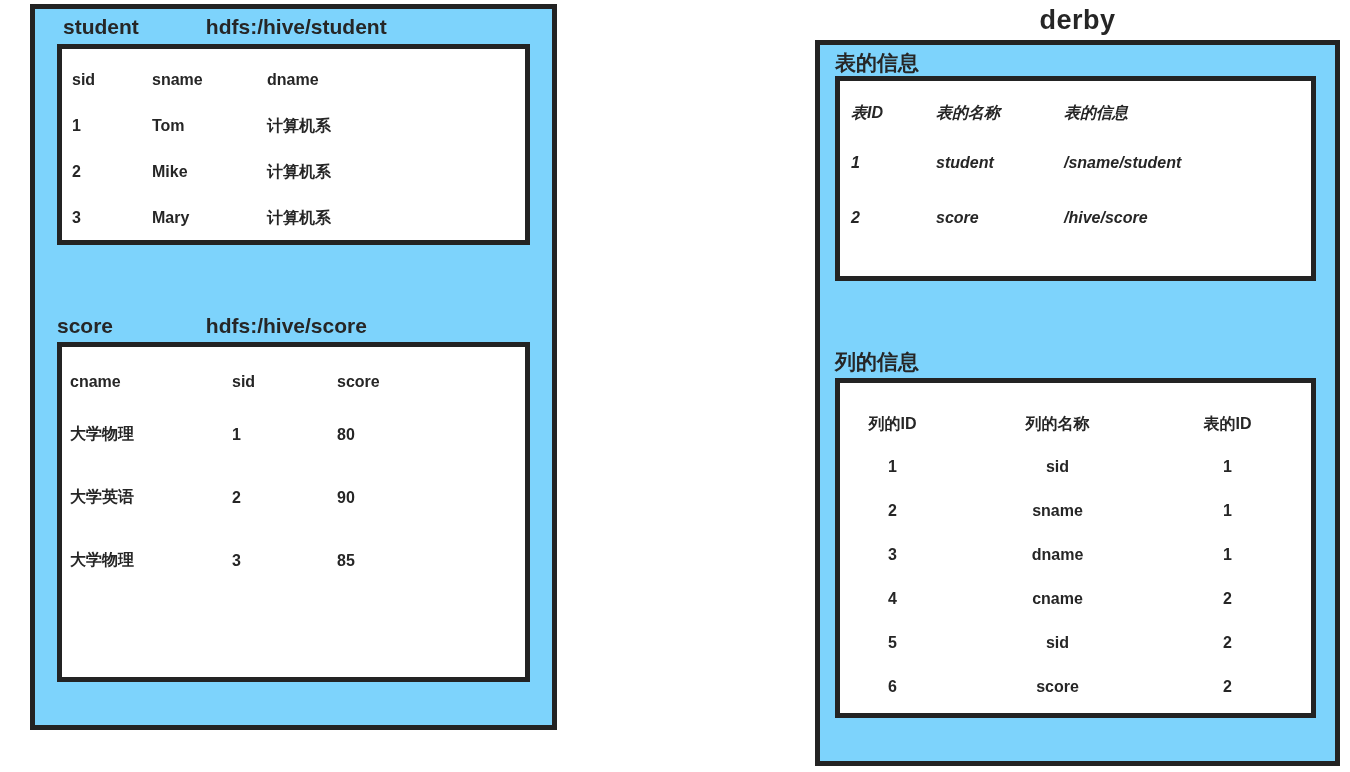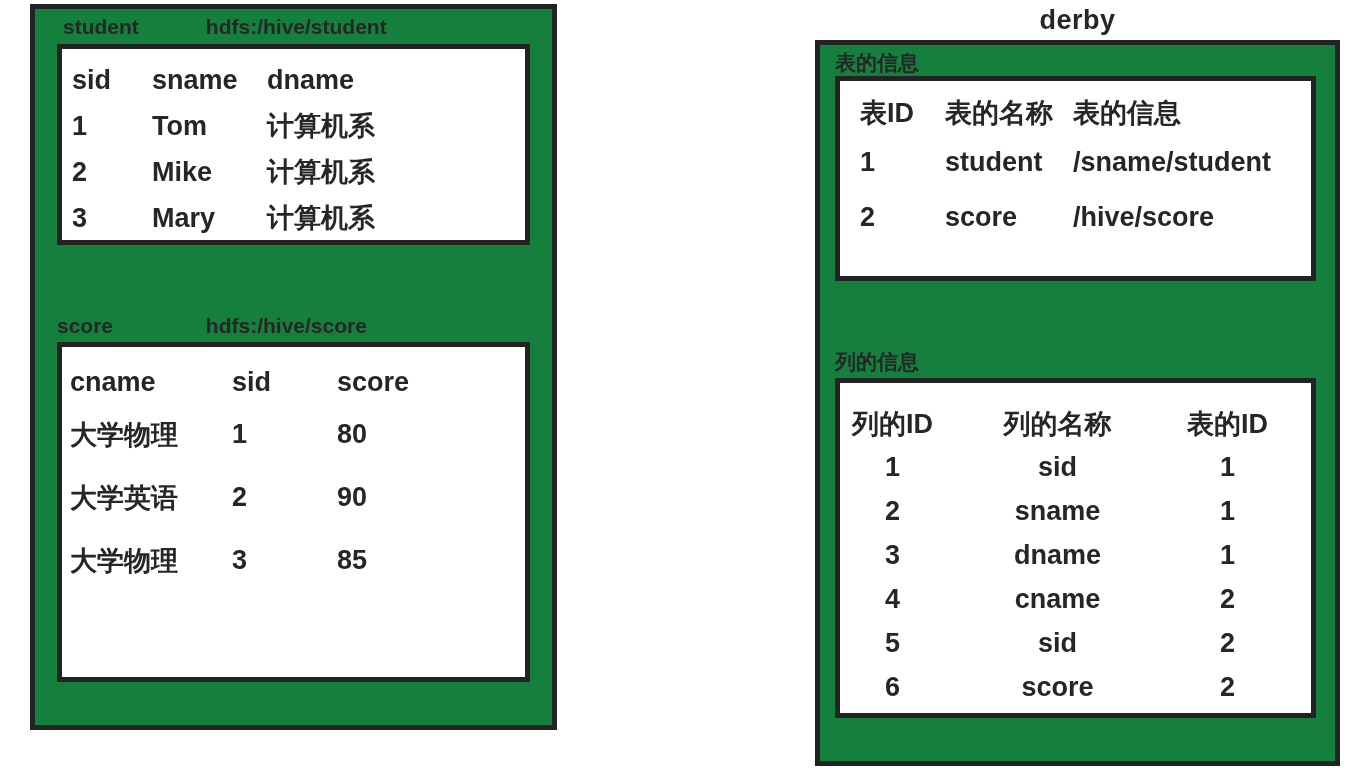--- a/index.html
+++ b/index.html
@@ -17,46 +17,46 @@
     text-align: center;
     font-size: 27px;
     letter-spacing: 0.5px;
     height: 36px;
     line-height: 32px;
   }
   .outer-box {
     position: relative;
     border: 5px solid #232323;
     height: 726px;
-    background: #15803d;
+    background: #7dd3fc;
   }
   .inner-table {
     position: absolute;
     border: 5px solid #232323;
     background: #ffffff;
   }
   .tbl-label { position: absolute; font-size: 21px; white-space: nowrap; }
   .tbl-label .tbl-name { display: inline-block; }
-  .row { display: grid; align-items: center; font-size: 27px; }
+  .row { display: grid; align-items: center; font-size: 16px; }
   
   .panel-hive { left: 30px; width: 527px; }
   .label-student { left: 28px; top: 6px; }
   .label-student .tbl-name { width: 137px; }
   .t-student { left: 22px; top: 35px; width: 473px; height: 201px; padding-top: 8px; }
   .t-student .row { grid-template-columns: 80px 115px 1fr; padding-left: 10px; height: 46px; }
   .label-score { left: 22px; top: 305px; }
   .label-score .tbl-name { width: 143px; }
   .t-score { left: 22px; top: 333px; width: 473px; height: 340px; padding-top: 14px; }
   .t-score .row { grid-template-columns: 162px 105px 1fr; padding-left: 8px; height: 63px; }
   .t-score .row.hdr { height: 42px; }
   
   .panel-derby { left: 815px; width: 525px; }
   .label-tables { left: 15px; top: 4px; text-align: right; }
   .t-tables { left: 15px; top: 31px; width: 481px; height: 205px; padding-top: 10px; }
-  .t-tables .row { grid-template-columns: 85px 128px 1fr; padding-left: 20px; height: 55px; }
+  .t-tables .row { grid-template-columns: 85px 128px 1fr; padding-left: 11px; height: 55px; font-style: italic; }
   .t-tables .row.hdr { height: 44px; }
   .label-cols { left: 15px; top: 303px; }
   .t-cols { left: 15px; top: 333px; width: 481px; height: 340px; padding-top: 20px; }
   .t-cols .row { grid-template-columns: 105px 225px 115px; height: 44px; text-align: center; }
   .t-cols .row.hdr { height: 42px; }
   .cell { white-space: nowrap; }
 </style>
 </head>
 <body>
 

